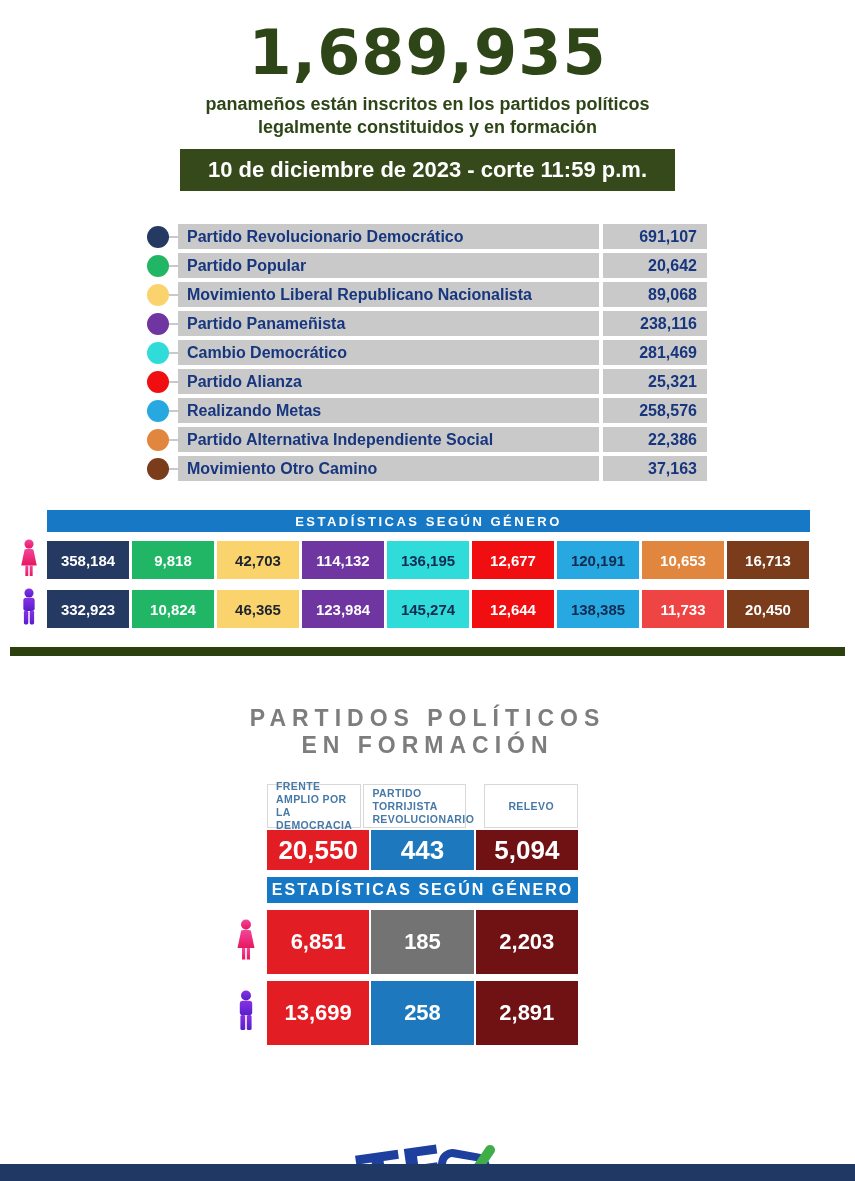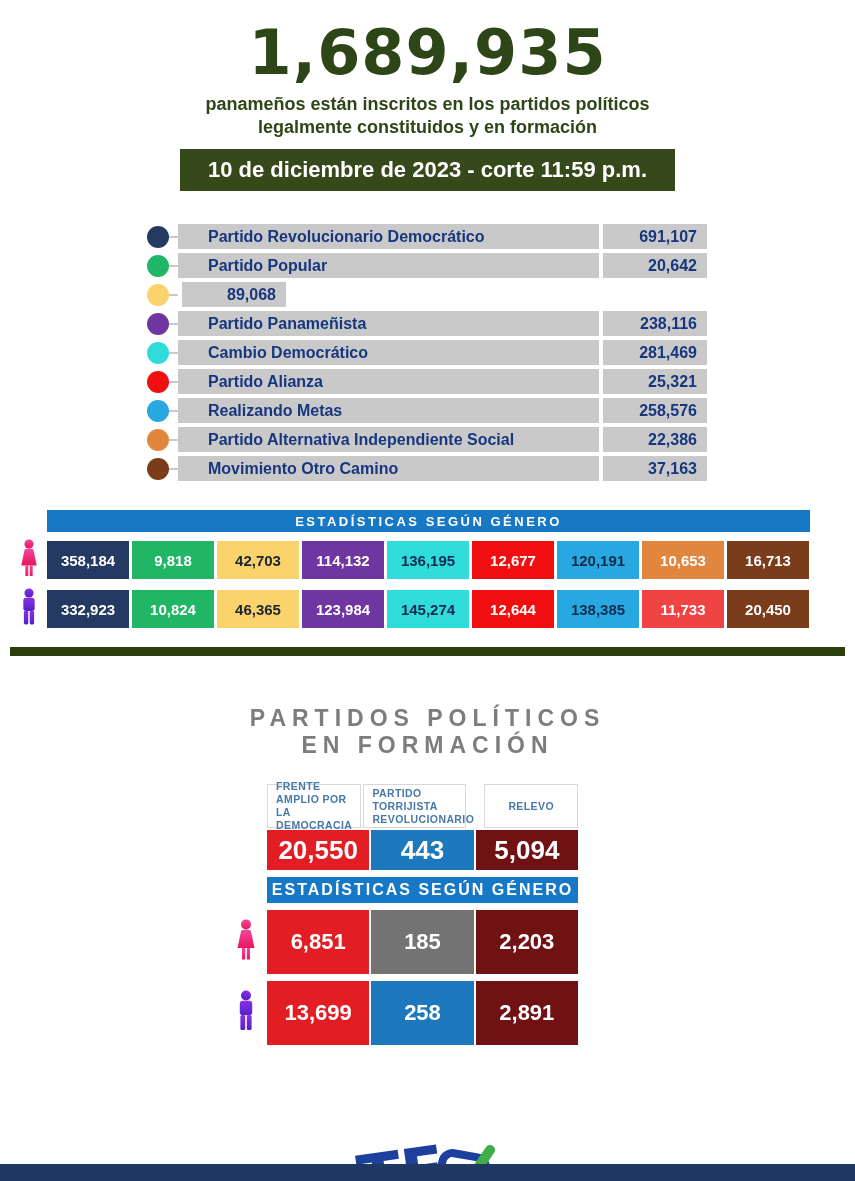--- a/index.html
+++ b/index.html
@@ -15,21 +15,21 @@
   .date-wrap { text-align:center; margin-top:10px; }
   .date-box { display:inline-block; background:#36491b; color:#fff; font-weight:bold;
     font-size:22px; padding:8px 28px; }
   
   .party-table { margin:33px 0 0 147px; width:560px; }
   .party-row { display:flex; align-items:center; height:25px; margin-bottom:4px; }
   .dot { width:22px; height:22px; border-radius:50%; flex:none; }
   .connector { width:9px; height:2px; background:#c9c9c9; flex:none; }
   .bar { display:flex; flex:none; width:529px; height:25px; }
   .bar-name { width:421px; background:#c9c9c9; display:flex; align-items:center;
-    padding-left:30px; font-size:16px; font-weight:bold; color:#17367e; }
+    padding-left:9px; font-size:16px; font-weight:bold; color:#17367e; }
   .bar-total { width:104px; margin-left:4px; background:#c9c9c9; display:flex; align-items:center;
     justify-content:flex-end; padding-right:10px; font-size:16px; font-weight:bold; color:#17367e; }
   
   .stats1 { margin:29px 0 0 10px; width:801px; }
   .band1 { margin-left:37px; width:763px; height:22px; background:#1779c5; color:#fff;
     display:flex; align-items:center; justify-content:center; font-size:13px; font-weight:bold;
     letter-spacing:2.5px; }
   .stats-row { display:flex; align-items:center; margin-top:7px; }
   .icon-col { width:37px; flex:none; display:flex; justify-content:center; }
   .g-icon { width:24px; height:42px; display:block; }
@@ -91,20 +91,21 @@
       <span class="connector"></span>
     <div class="bar">
         <div class="bar-name">Partido Popular</div>
         <div class="bar-total">20,642</div>
       </div>
   </div>
   <div class="party-row">
     <span class="dot" style="background-color: rgb(251, 211, 109);"></span>
       <span class="connector"></span>
     <div class="bar">
+        <div class="bar-name">Movimiento Liberal Republicano Nacionalista</div>
         <div class="bar-total">89,068</div>
       </div>
   </div>
   <div class="party-row">
     <span class="dot" style="background-color: rgb(111, 53, 160);"></span>
       <span class="connector"></span>
     <div class="bar">
         <div class="bar-name">Partido Panameñista</div>
         <div class="bar-total">238,116</div>
       </div>

